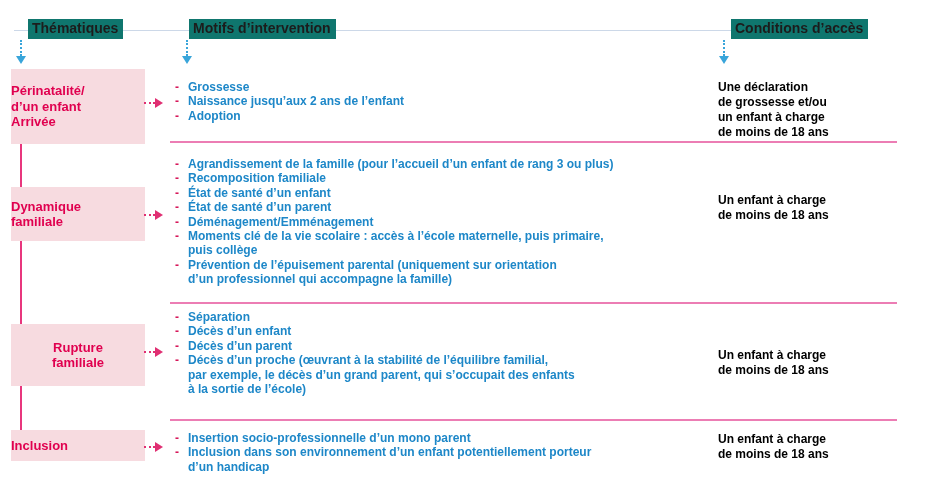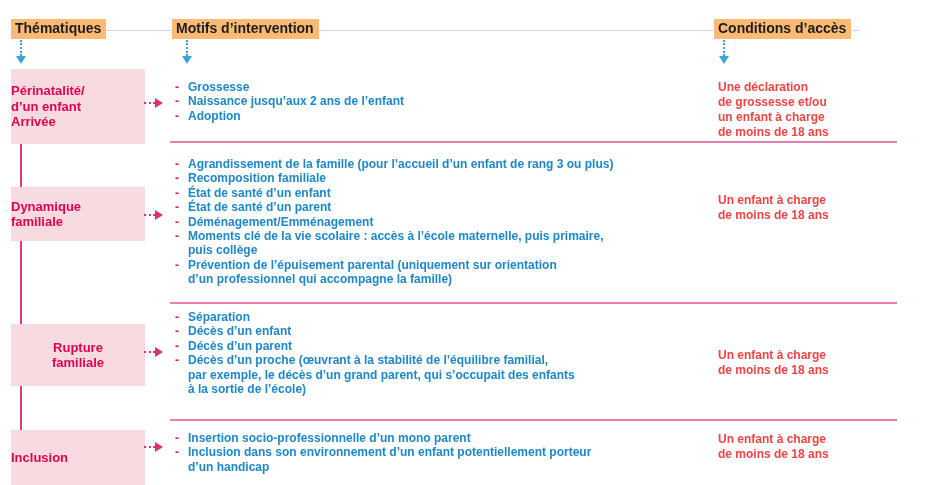--- a/index.html
+++ b/index.html
@@ -2,22 +2,22 @@
 <html><head>
 <meta charset="utf-8">
 <style>
   html,body{margin:0;padding:0;background:#fff;}
   .canvas{
     position:relative;width:934px;height:485px;background:#ffffff;
     font-family:"Liberation Sans",sans-serif;font-weight:bold;overflow:hidden;
   }
   
   .col-header{
-    position:absolute;top:19px;background:#fdba74;color:#1c1c1c;
-    font-size:14px;line-height:17px;padding:1px 5px 2px 4px;white-space:nowrap;z-index:2;
+    position:absolute;top:19px;background:#0f766e;color:#1c1c1c;
+    font-size:14px;line-height:17px;padding:1px 5px 2px 4px;white-space:nowrap;z-index:2;margin-left:17px;
   }
   .top-line{position:absolute;top:30px;left:14px;width:846px;height:1px;background:#ccd8e8;z-index:1;}
   
   .v-arrow{position:absolute;width:12px;z-index:2;}
   .v-stem{width:0;height:16px;border-left:2px dotted #39a5da;margin:0 auto;}
   .v-head{width:0;height:0;border-left:5px solid transparent;border-right:5px solid transparent;border-top:8px solid #39a5da;margin:0 auto;}
   
   .connector{position:absolute;left:20px;width:2px;background:#e8367d;z-index:0;}
   
   .theme-box{
@@ -30,21 +30,21 @@
   .h-stem{width:11px;height:0;border-top:2px dotted #e02f72;}
   .h-head{width:0;height:0;border-top:5px solid transparent;border-bottom:5px solid transparent;border-left:8px solid #e02f72;}
   
   .motif-list{position:absolute;left:175px;width:545px;color:#1d87c8;font-size:12px;line-height:14.4px;}
   .motif{display:flex;}
   .dash{color:#d6175a;width:13px;flex:0 0 13px;}
   .mtext{flex:1;}
   
   .separator{position:absolute;left:170px;width:727px;height:2px;background:#ec7db4;}
   
-  .condition{position:absolute;left:718px;width:180px;color:#ef4444;font-size:12px;line-height:15px;}
+  .condition{position:absolute;left:718px;width:180px;color:#000000;font-size:12px;line-height:15px;}
 </style>
 </head>
 <body>
 
 <div class="canvas">
 
   <div class="top-line"></div>
 
   <div class="col-header" style="left:11px;">Thématiques</div>
   <div class="col-header" style="left:172px;">Motifs d’intervention</div>
@@ -71,21 +71,21 @@
     <div>Arrivée</div>
   </div>
   <div class="theme-box" style="top:187px;height:54px;">
     <div>Dynamique</div>
     <div>familiale</div>
   </div>
   <div class="theme-box" style="top:324px;height:62px;align-items:center;">
     <div>Rupture</div>
     <div>familiale</div>
   </div>
-  <div class="theme-box" style="top:430px;height:56px;">
+  <div class="theme-box" style="top:430px;height:31px;">
     <div>Inclusion</div>
   </div>
 
   <div class="h-arrow" style="top:98px;">
       <div class="h-stem"></div>
       <div class="h-head"></div>
     </div>
   <div class="h-arrow" style="top:210px;">
       <div class="h-stem"></div>
       <div class="h-head"></div>

